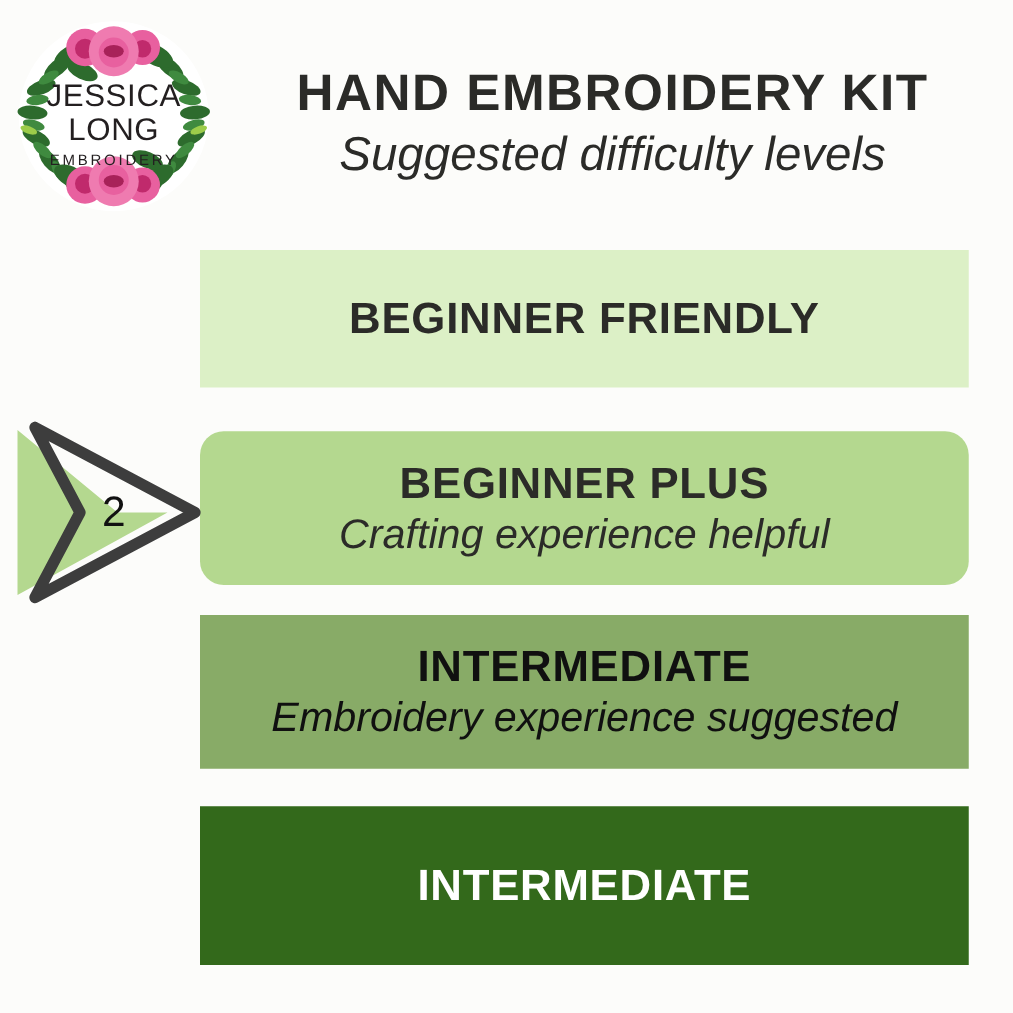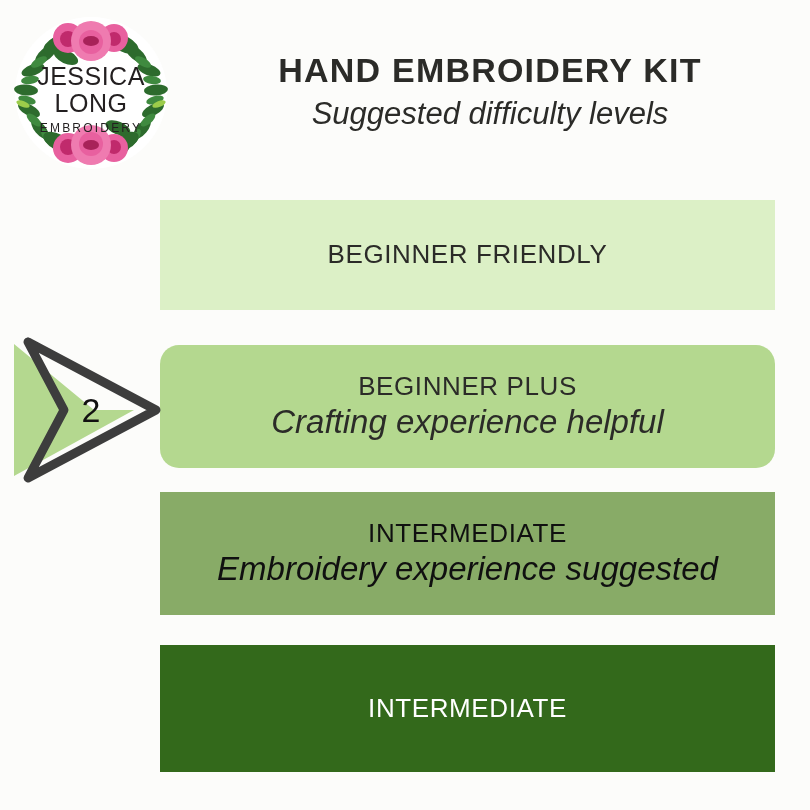--- a/index.html
+++ b/index.html
@@ -33,30 +33,30 @@
   .logo svg { display: block; }
 
   .titles {
     position: absolute;
     left: 190px;
     top: 52px;
     width: 600px;
     text-align: center;
   }
   .kit-title {
-    font-size: 34px;
+    font-size: 41px;
     font-weight: bold;
     letter-spacing: 1.2px;
     color: #2b2b28;
     line-height: 1.08;
     white-space: nowrap;
   }
   .kit-subtitle {
     margin-top: 8px;
-    font-size: 31px;
+    font-size: 38px;
     font-style: italic;
     color: #2b2b28;
     line-height: 1.1;
     white-space: nowrap;
   }
 
   
   .levels {
     position: absolute;
     left: 160px;
@@ -66,22 +66,22 @@
   .level-bar {
     box-sizing: border-box;
     width: 615px;
     display: flex;
     flex-direction: column;
     align-items: center;
     justify-content: center;
     text-align: center;
   }
   .level-title {
-    font-size: 26px;
-    font-weight: normal;
+    font-size: 35px;
+    font-weight: bold;
     letter-spacing: 0.6px;
     line-height: 1.12;
     white-space: nowrap;
   }
   .level-sub {
     font-size: 33px;
     font-style: italic;
     line-height: 1.15;
     margin-top: 2px;
     white-space: nowrap;

